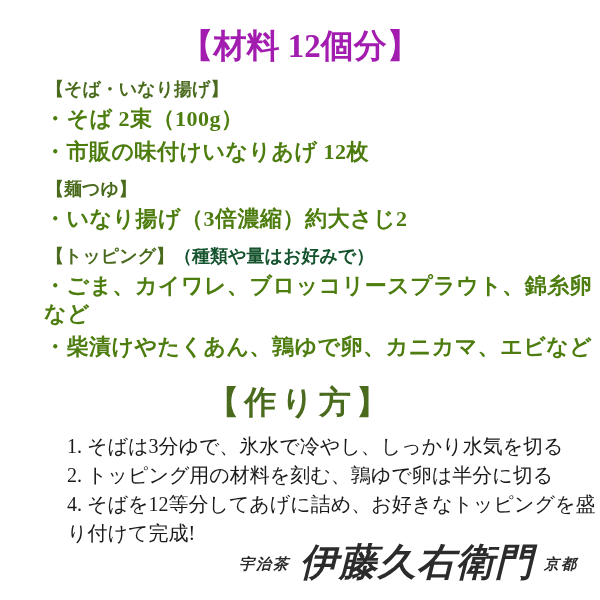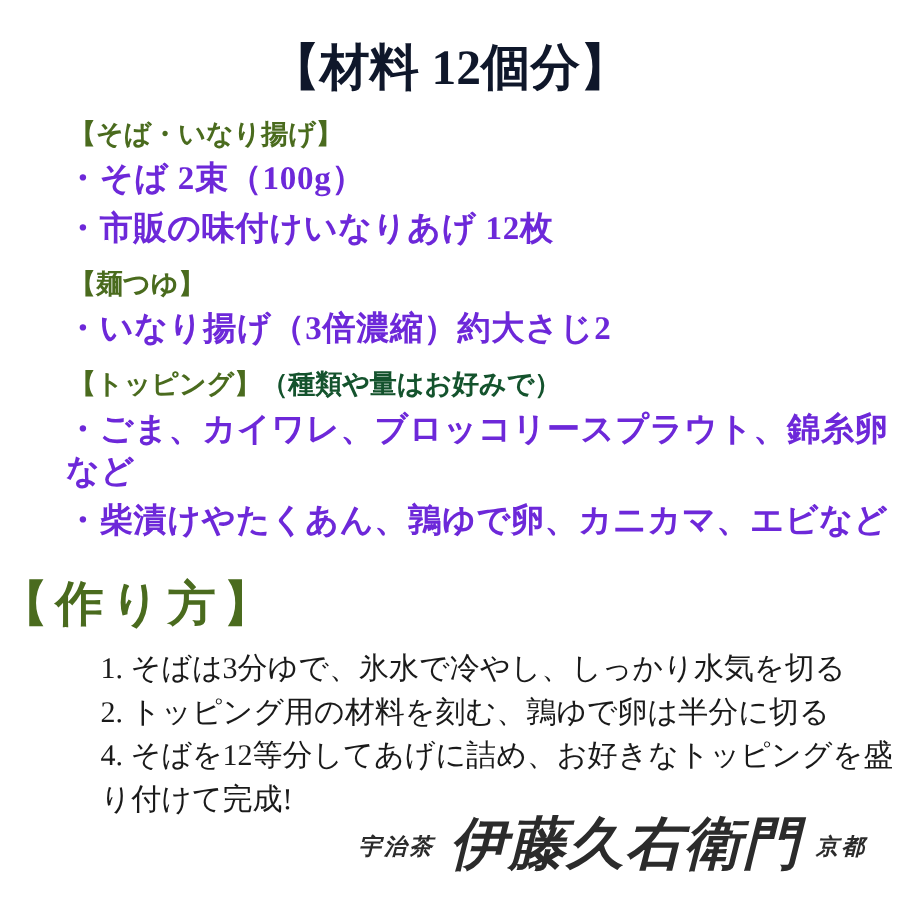--- a/index.html
+++ b/index.html
@@ -16,44 +16,45 @@
     font-family: "Liberation Serif", "DejaVu Serif", serif;
     color: #1a1a1a;
   }
   .main-title {
     margin: 0;
     padding-top: 26px;
     text-align: center;
     font-size: 33px;
     line-height: 40px;
     font-weight: bold;
-    color: #0f172a;
+    color: #a21caf;
   }
   .section-label {
     margin: 12px 0 0 46px;
     font-size: 18px;
     line-height: 22px;
     font-weight: bold;
     color: #4a6b1e;
   }
   .section-label .label-note {
     font-weight: bold;
     color: #14532d;
   }
   .ing-item {
     margin: 5px 0 0 44px;
     font-size: 22px;
     line-height: 28px;
     font-weight: bold;
-    color: #6d28d9;
+    color: #4d7c0f;
     letter-spacing: 0.5px;
   }
   .make-title {
     margin: 0;
     padding-top: 21px;
+    text-align: center;
     font-size: 32px;
     line-height: 40px;
     font-weight: bold;
     letter-spacing: 5px;
     color: #4a6b1e;
   }
   .steps {
     margin-top: 10px;
   }
   .step-item {

